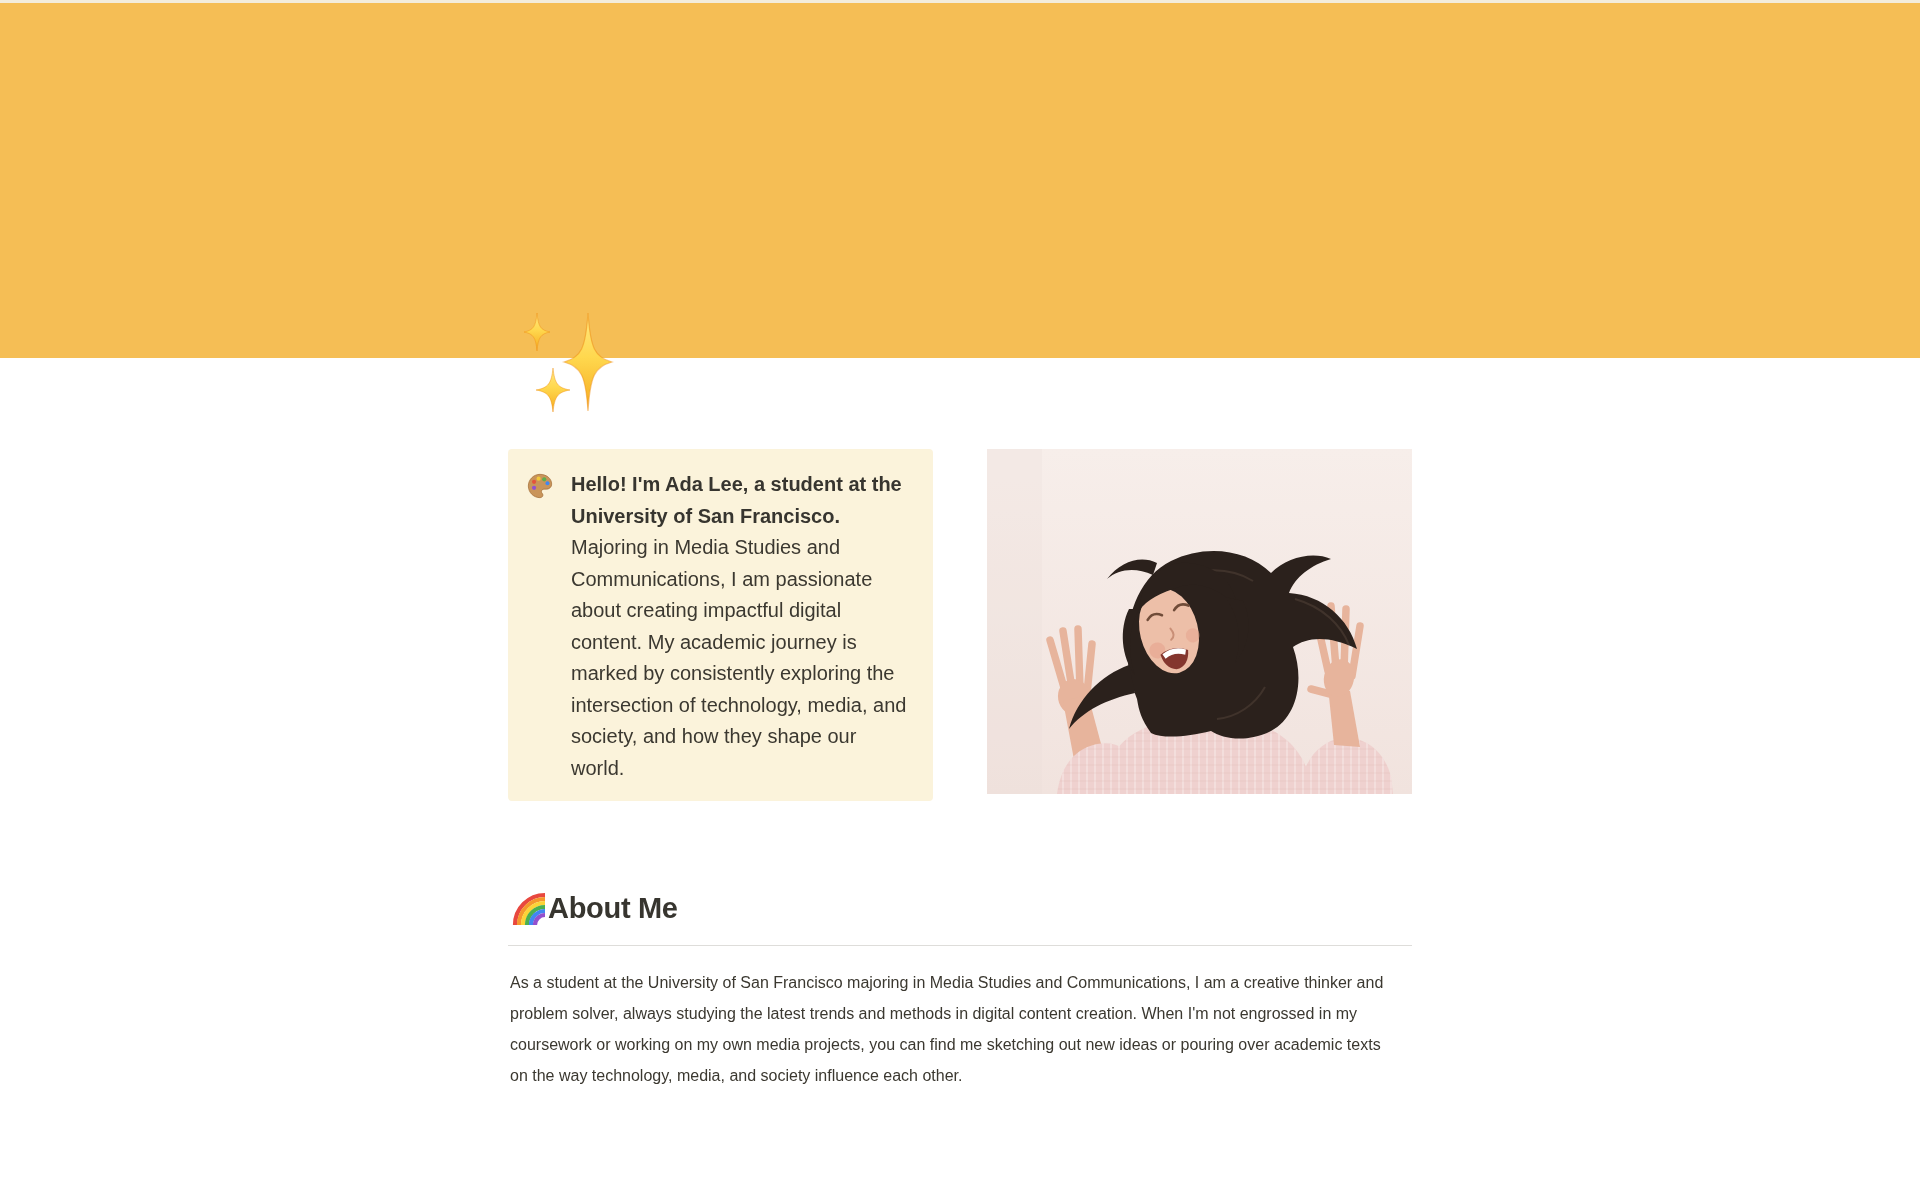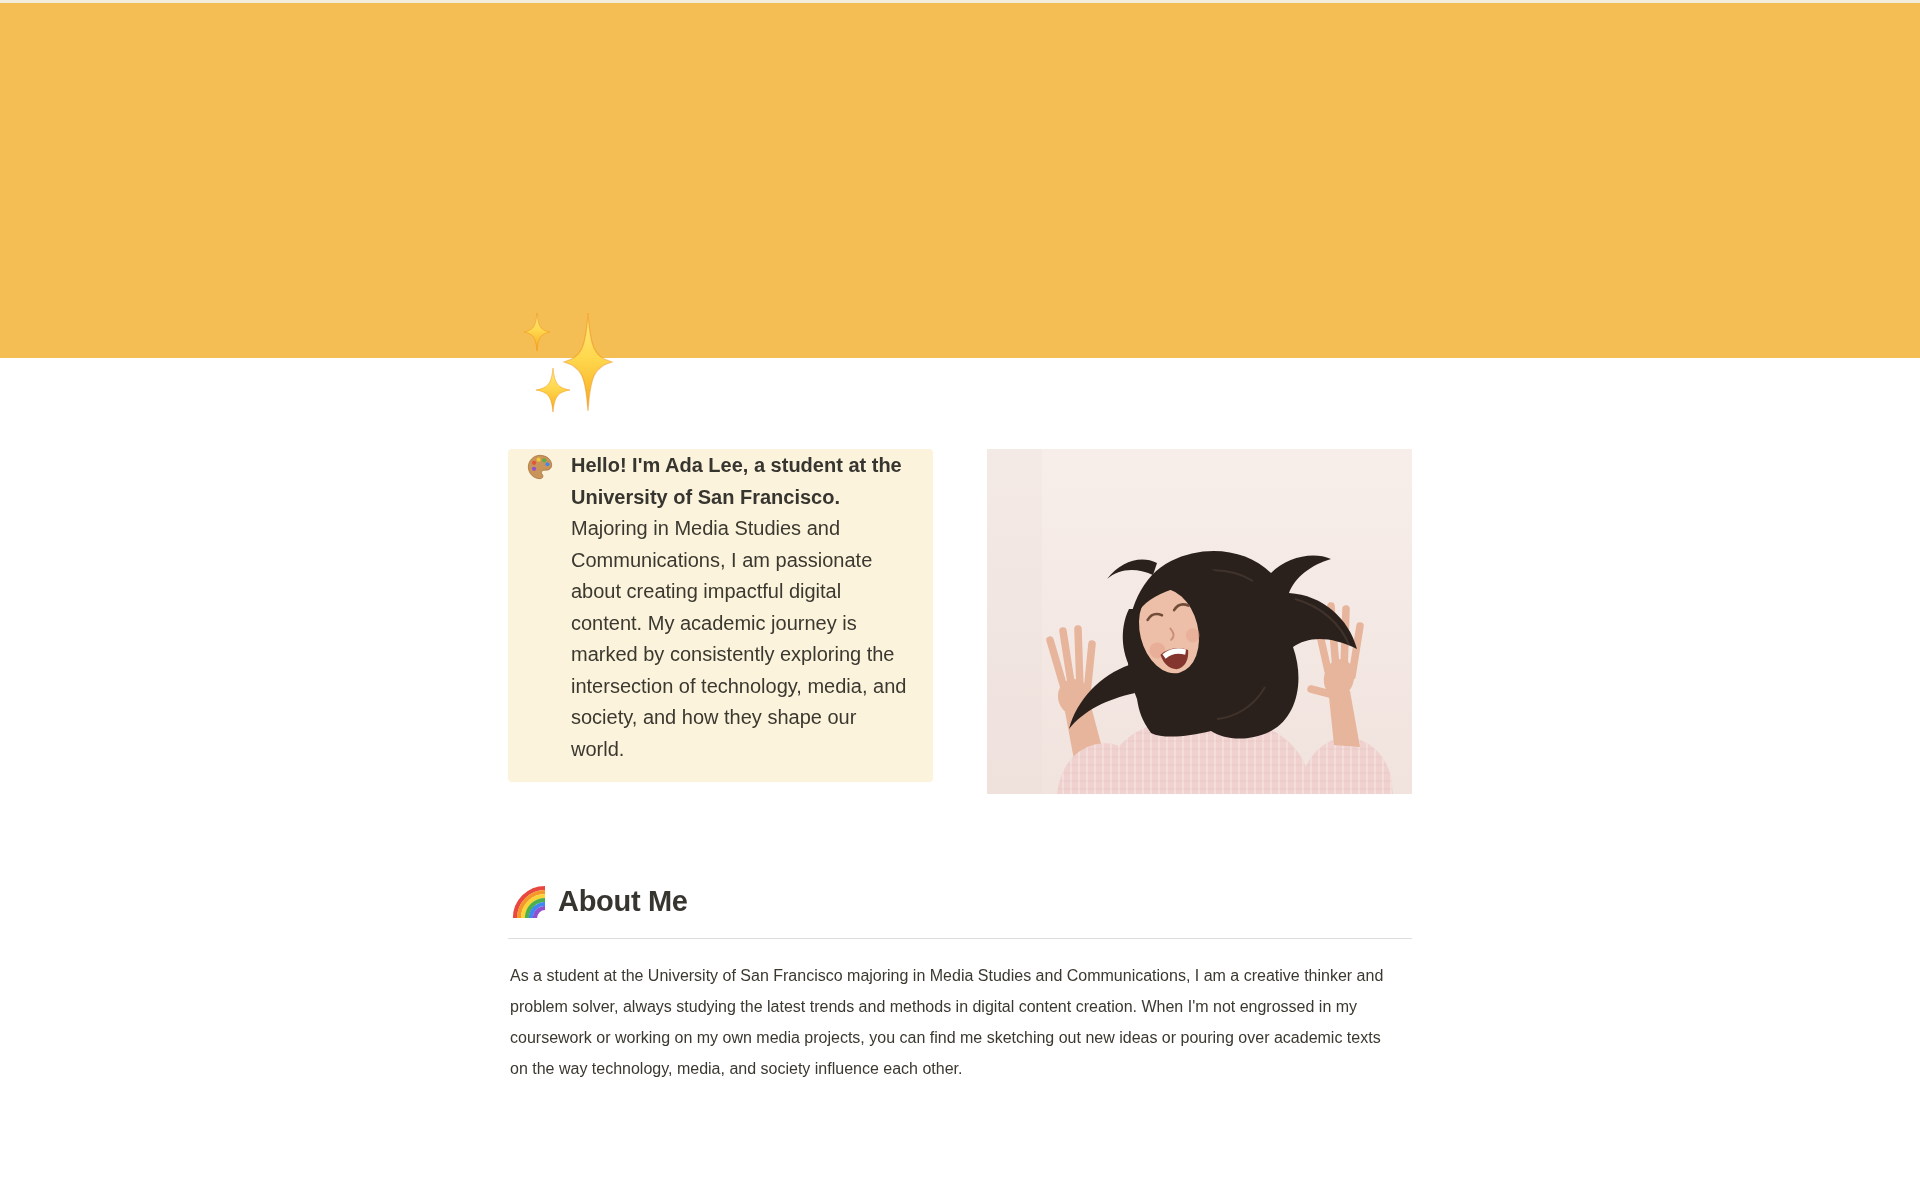--- a/index.html
+++ b/index.html
@@ -27,37 +27,37 @@
     font-weight: 700; letter-spacing: -0.6px;
     color: #37352F;
   }
 
   .columns { display: flex; gap: 54px; margin-top: 37px; align-items: flex-start; }
 
   .callout {
     width: 425px;
     background: #FBF3DB;
     border-radius: 4px;
-    padding: 1px 18px 17px 18px;
+    padding: 20px 18px 17px 18px;
     display: flex; gap: 17px;
   }
   .callout .callout-icon { flex: 0 0 28px; width: 28px; height: 28px; margin-top: 3px; }
   .callout .callout-text {
     width: 340px;
     font-size: 20px; line-height: 31.5px;
     color: #3B3830;
   }
   .callout .callout-text b { font-weight: 700; color: #37352F; }
 
   .photo { width: 425px; height: 345px; margin: 0; padding: 0; display: block; }
   .photo svg { display: block; }
 
   .about-heading-row {
     margin-top: 88px; margin-left: 2px;
-    display: flex; align-items: center; gap: 10px;
+    display: flex; align-items: center; gap: 0;
   }
   .rainbow-wrap { width: 38px; height: 34px; }
   h2.about-heading {
     margin: 0; font-size: 29px; line-height: 38px;
     font-weight: 700; letter-spacing: -0.3px; color: #37352F;
   }
   .divider { margin-top: 18px; border: none; border-top: 1px solid #DEDDDA; height: 0; width: 904px; }
 
   .about-paragraph {
     margin: 21px 0 0 2px;

